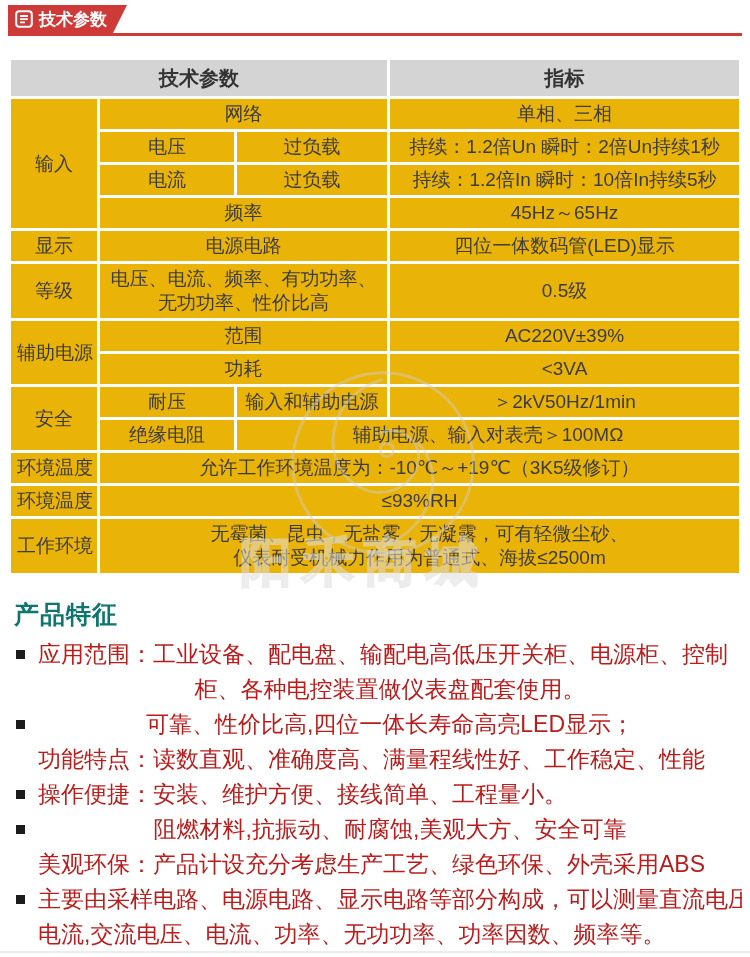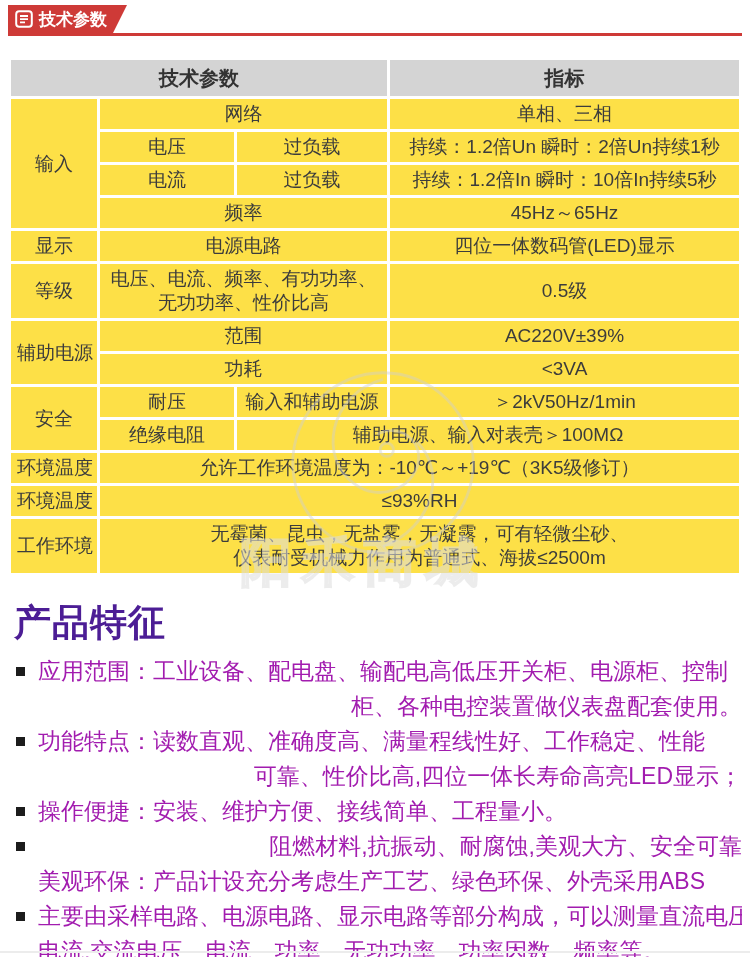--- a/index.html
+++ b/index.html
@@ -35,21 +35,21 @@
   
   table.spec {
     margin: 21px 8px 0 8px;
     width: 734px;
     border-collapse: separate;
     border-spacing: 3px;
     background: #ffffff;
     table-layout: fixed;
   }
   table.spec th, table.spec td {
-    background: #fde047;
+    background: #eab308;
     text-align: center;
     vertical-align: middle;
     font-size: 19px;
     line-height: 24px;
     padding: 3px 6px;
     white-space: nowrap;
     overflow: hidden;
     color: #3c3c3c;
   }
   table.spec th {
@@ -57,41 +57,41 @@
     font-weight: bold;
     font-size: 20px;
     height: 36px;
     color: #333333;
   }
   table.spec td { height: 30px; }
   table.spec td.pre { white-space: pre-line; height: 54px; }
   
   .section-heading {
     margin: 22px 8px 6px 14px;
-    color: #4c1d95;
-    font-size: 37px;
+    color: #0f766e;
+    font-size: 25px;
     font-weight: bold;
     letter-spacing: 1px;
   }
   .features { margin: 6px 8px 0 14px; }
   .feature {
     position: relative;
     padding-left: 24px;
     font-size: 23px;
     line-height: 35px;
-    color: #a21caf;
+    color: #b91c1c;
   }
   .feature .sq {
     position: absolute;
     left: 2px; top: 13px;
     width: 9px; height: 9px;
     background: #1c1c1c;
   }
   .feature .line { white-space: nowrap; overflow: hidden; }
-  .feature .line.center { text-align: right; }
+  .feature .line.center { text-align: center; }
   
   .watermark {
     position: absolute;
     left: 0; top: 0; width: 750px; height: 812px;
     pointer-events: none;
   }
   .watermark svg { position: absolute; left: 288px; top: 368px; opacity: 0.45; }
   .wm-text {
     position: absolute;
     left: 240px; top: 528px;
@@ -207,22 +207,22 @@
 <div class="section-heading">产品特征</div>
 
 <div class="features">
   <div class="feature">
     <span class="sq"></span>
     <div class="line">应用范围：工业设备、配电盘、输配电高低压开关柜、电源柜、控制</div>
     <div class="line center">柜、各种电控装置做仪表盘配套使用。</div>
   </div>
   <div class="feature">
     <span class="sq"></span>
+    <div class="line center">可靠、性价比高,四位一体长寿命高亮LED显示；</div>
     <div class="line">功能特点：读数直观、准确度高、满量程线性好、工作稳定、性能</div>
-    <div class="line center">可靠、性价比高,四位一体长寿命高亮LED显示；</div>
   </div>
   <div class="feature">
     <span class="sq"></span>
     <div class="line">操作便捷：安装、维护方便、接线简单、工程量小。</div>
   </div>
   <div class="feature">
     <span class="sq"></span>
     <div class="line center">阻燃材料,抗振动、耐腐蚀,美观大方、安全可靠</div>
     <div class="line">美观环保：产品计设充分考虑生产工艺、绿色环保、外壳采用ABS</div>
   </div>

